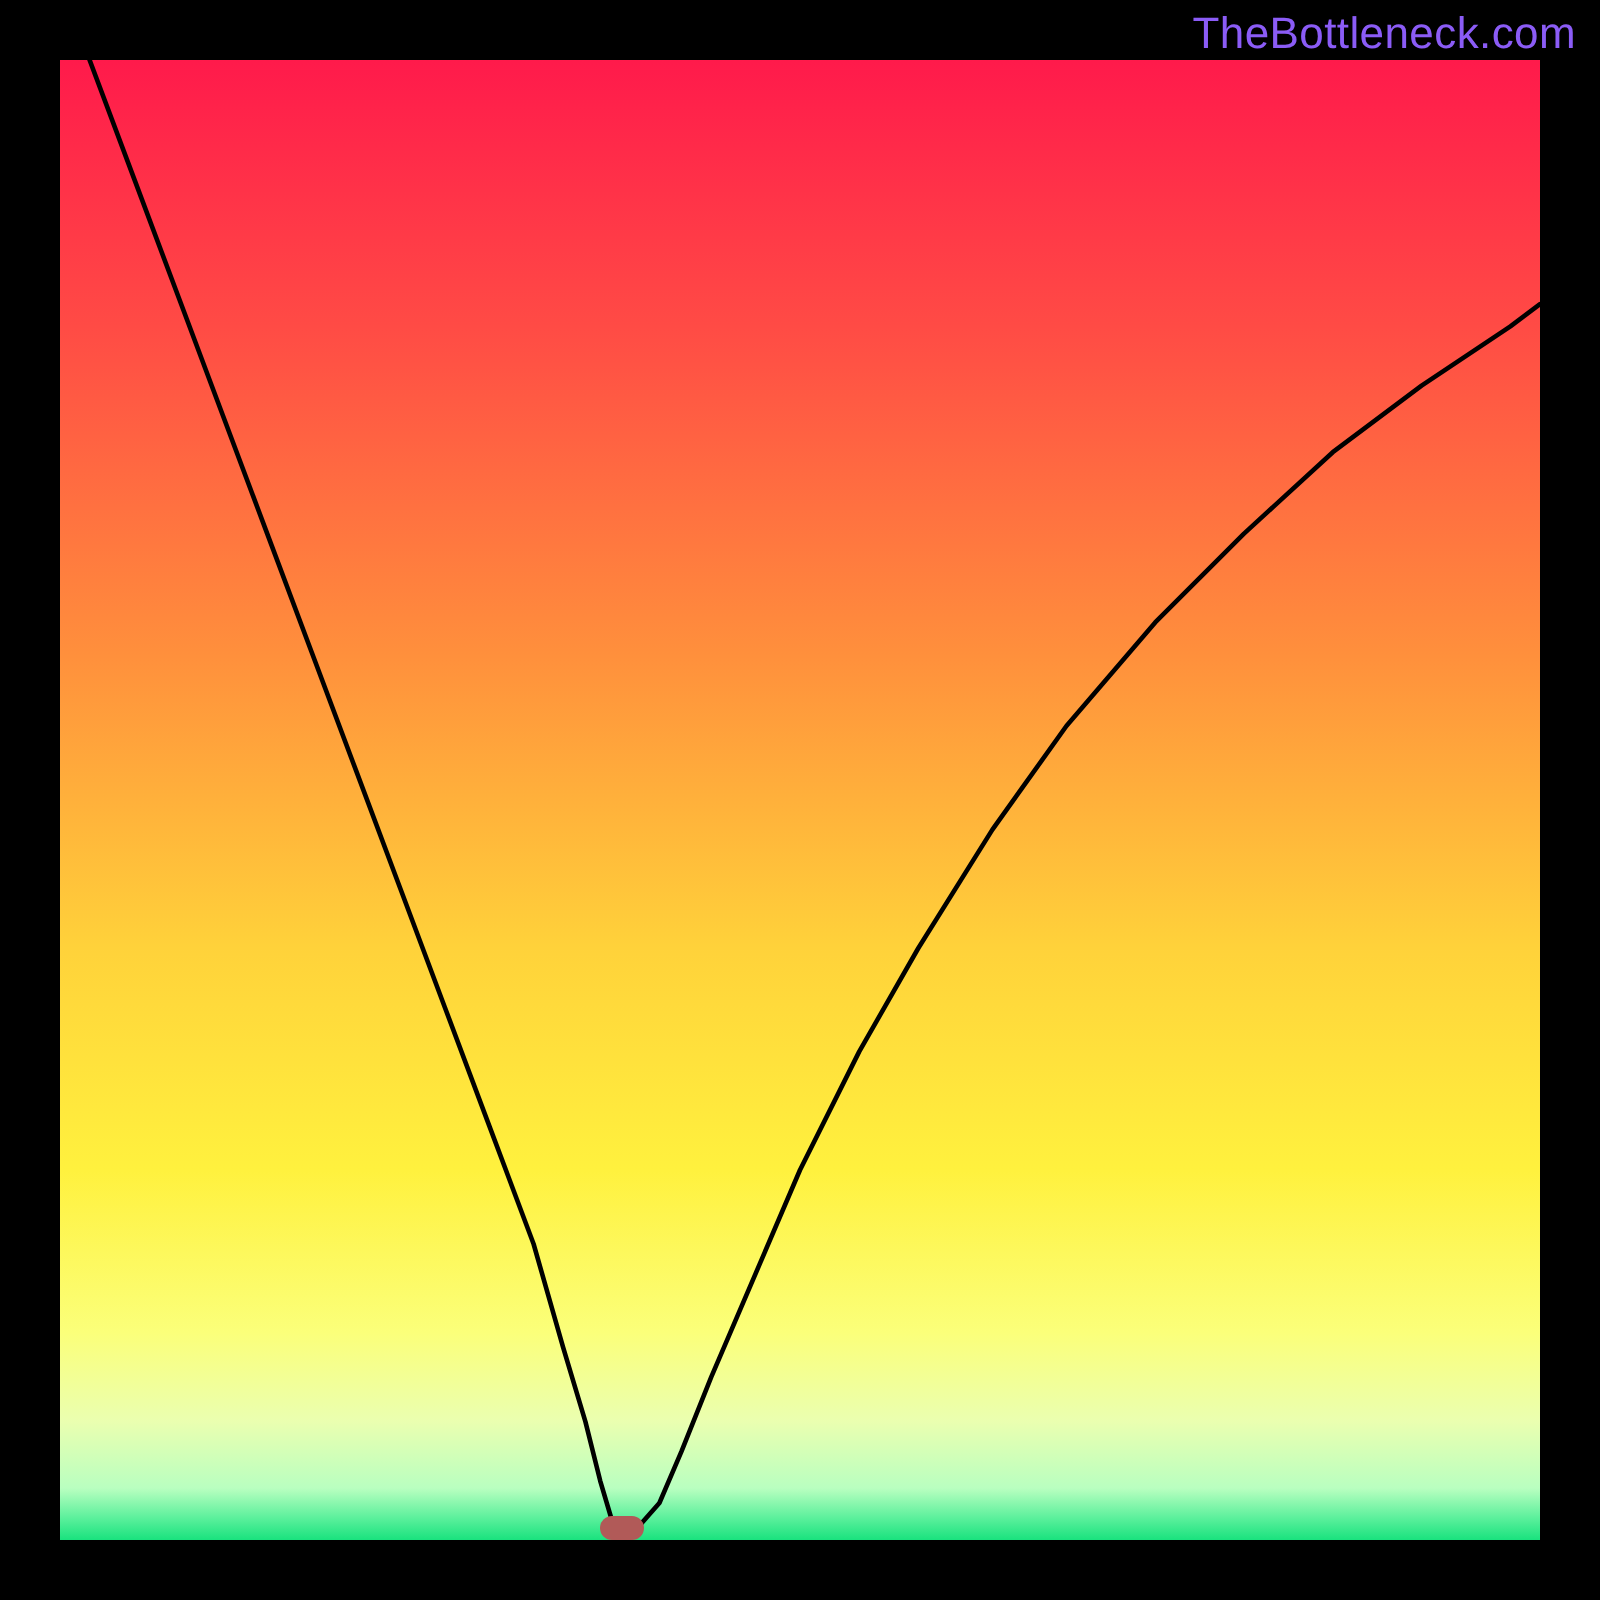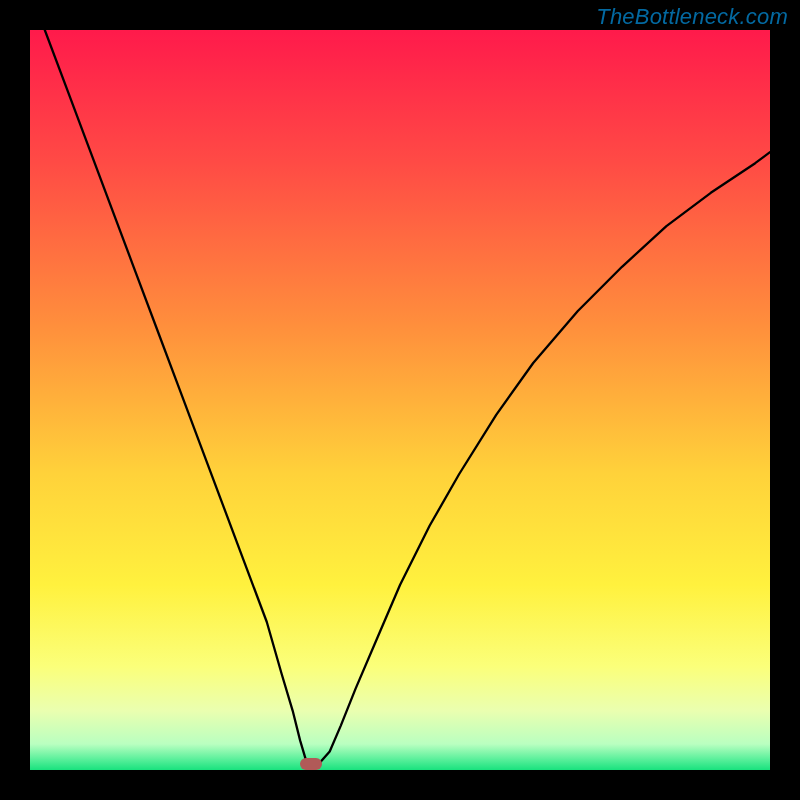--- a/index.html
+++ b/index.html
@@ -45,25 +45,24 @@
     position: absolute;
     width: 22px;
     height: 12px;
     border-radius: 6px;
     transform: translate(-50%, -50%);
   }
   .watermark {
     position: absolute;
     top: 4px;
     right: 12px;
-    color: #0369a1;
+    color: #8b5cf6;
     font-size: 22px;
     letter-spacing: 0.2px;
     user-select: none;
-    font-style: italic;
   }
 </style>
 </head>
 <body>
 
 <div class="frame">
 
   <div class="watermark">TheBottleneck.com</div>
 
   <div class="plot-area">

